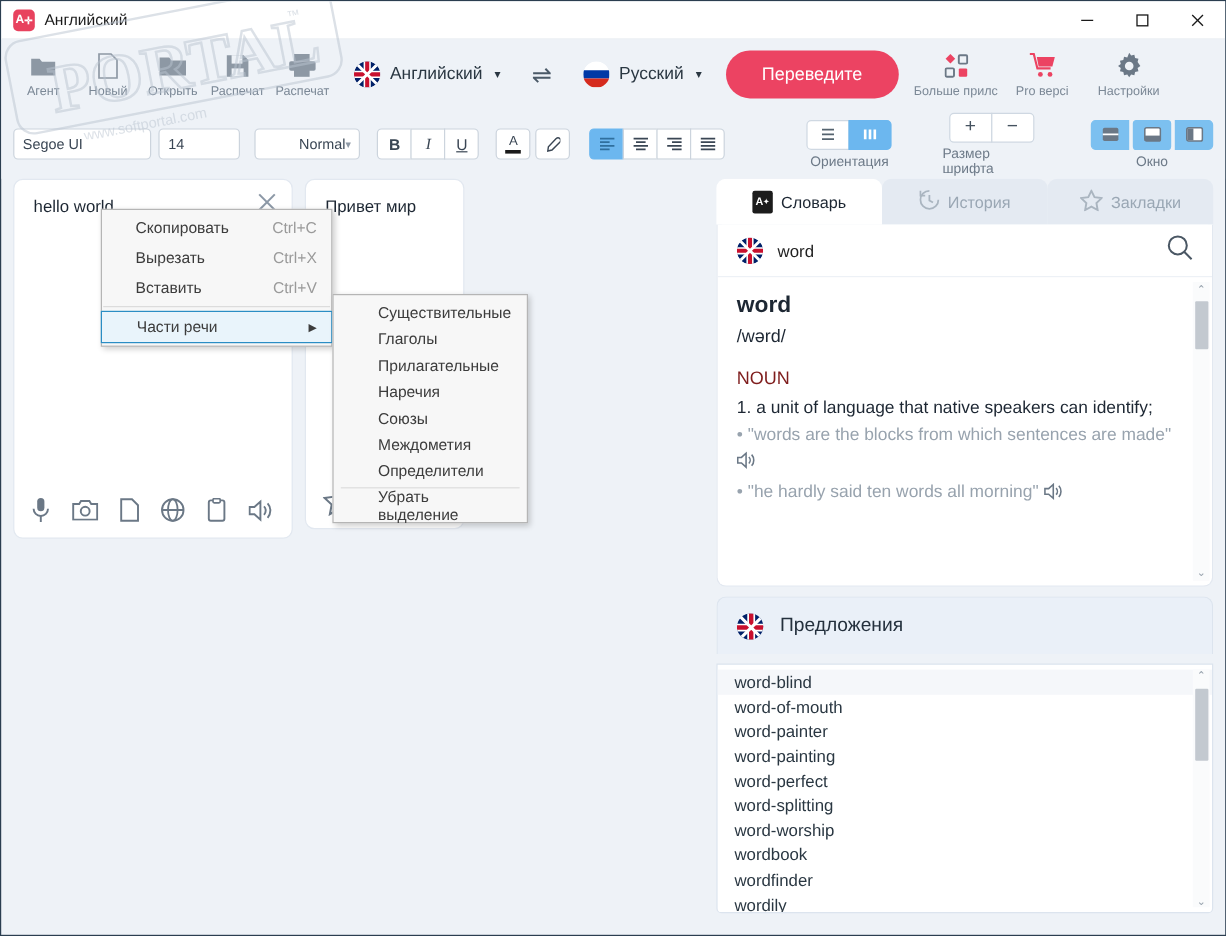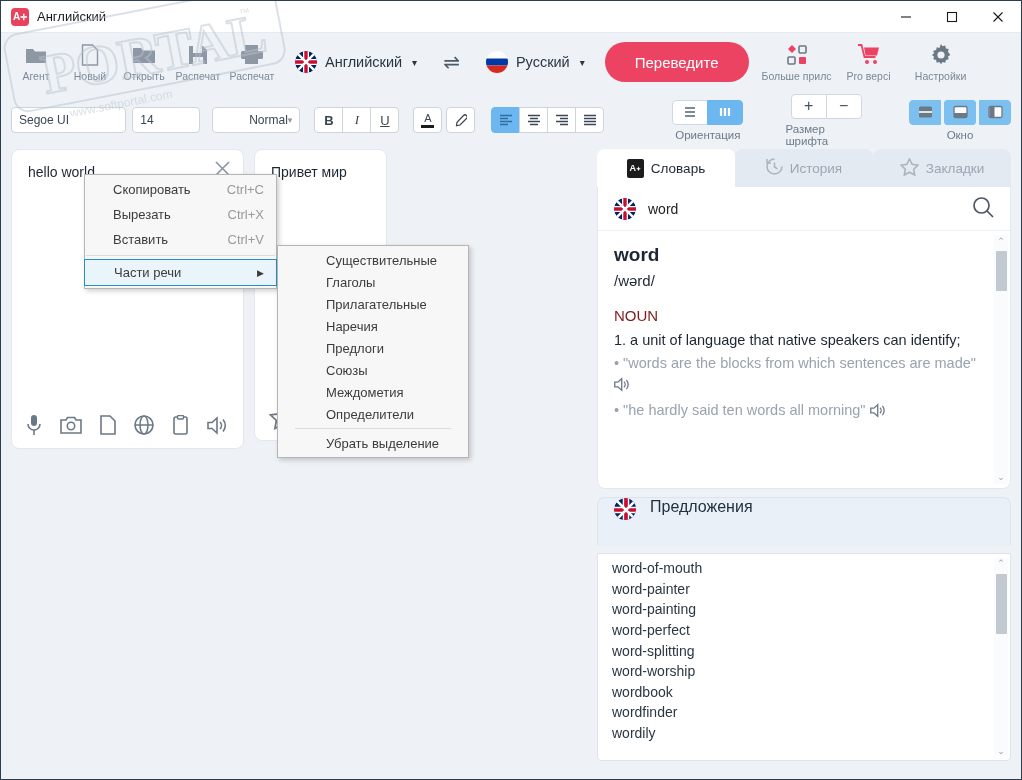--- a/index.html
+++ b/index.html
@@ -158,21 +158,21 @@
   }
   .hw { font-size: 19px; font-weight: bold; }
   .ph { font-size: 15px; color: #1d2733; margin-top: 1px; }
   .pos { color: #7f1d1d; font-size: 15px; margin-top: 14px; }
   .defn { margin-top: 3px; }
   .ex { color: #98a3ae; margin-top: 2px; }
   .spk-i { color: #6b7886; display: inline-block; vertical-align: -3px; }
 
   .sugg-head {
     background: #eaf0f8; border-radius: 8px 8px 0 0;
-    height: 48px; display: flex; gap: 14px;
+    height: 48px; display: flex; align-items: center; gap: 14px;
     padding: 0 16px; font-size: 16px; color: #24303d;
     border: 1px solid #dce4ee; border-bottom: none;
   }
   .sugg-list {
     background: #fff; border: 1px solid #dce4ee; border-radius: 0 0 4px 4px;
     flex: 1; overflow: hidden; position: relative; padding: 4px 0;
   }
   .sugg-item { font-size: 14px; color: #2a3742; padding: 2.3px 14px; }
   .sugg-item.hl { background: #f5f7fa; }
 
@@ -200,24 +200,24 @@
   }
   .ctxmenu .mi .acc { margin-left: auto; color: #9a9a9a; }
   .ctxmenu .sep { height: 1px; background: #dcdcdc; margin: 3px 1px; }
   .ctxmenu .mi.sel {
     background: #e9f4fb; border: 1px solid #2a8dc4; height: 27px;
     margin: 0 -1px; padding-left: 29px;
   }
   .ctxmenu .mi .arr { margin-left: auto; font-size: 9px; color: #3c3c3c; }
 
   .submenu {
-    position: absolute; left: 276px; top: 244px; width: 192px;
+    position: absolute; left: 276px; top: 244px; width: 163px;
     background: #f7f7f7; border: 1px solid #b5b5b5;
     box-shadow: 2px 2px 5px rgba(0,0,0,.2); z-index: 51;
-    padding: 3px 16px; font-size: 13px;
+    padding: 3px 5px; font-size: 13px;
   }
   .submenu .mi {
     height: 22px; display: flex; align-items: center;
     padding: 0 12px 0 32px; color: #3c3c3c;
   }
   .submenu .sep { height: 1px; background: #dcdcdc; margin: 3px 1px; }
 
   
   .wm {
     position: absolute; left: 0; top: 0; width: 300px; height: 115px;
@@ -651,20 +651,21 @@
           <svg width="24" height="24" viewBox="0 0 22 22">
               <circle cx="11" cy="11" r="11" fill="#012169"></circle>
               <path d="M0 11h22M11 0v22" stroke="#fff" stroke-width="6"></path>
               <path d="M0 11h22M11 0v22" stroke="#C8102E" stroke-width="3.4"></path>
               <path d="M0 0l22 22M22 0L0 22" stroke="#fff" stroke-width="2.4"></path>
             </svg>
         </span>
         <span>Предложения</span>
       </div>
       <div class="sugg-list">
+        <div class="sugg-item hl">word-blind</div>
         <div class="sugg-item">word-of-mouth</div>
         <div class="sugg-item">word-painter</div>
         <div class="sugg-item">word-painting</div>
         <div class="sugg-item">word-perfect</div>
         <div class="sugg-item">word-splitting</div>
         <div class="sugg-item">word-worship</div>
         <div class="sugg-item">wordbook</div>
         <div class="sugg-item">wordfinder</div>
         <div class="sugg-item">wordily</div>
         <div class="sbar">
@@ -694,21 +695,20 @@
       <span>Части речи</span>
       <span class="arr">▶</span>
     </div>
   </div>
 
   <div class="submenu">
     <div class="mi">Существительные</div>
     <div class="mi">Глаголы</div>
     <div class="mi">Прилагательные</div>
     <div class="mi">Наречия</div>
-    <div class="mi">Предлоги</div>
     <div class="mi">Союзы</div>
     <div class="mi">Междометия</div>
     <div class="mi">Определители</div>
     <div class="sep"></div>
     <div class="mi">Убрать выделение</div>
   </div>
 
   <svg class="wm" viewBox="0 0 300 115">
     <g transform="rotate(-11 150 57)">
       <rect x="8" y="8" width="275" height="78" rx="14" fill="none" stroke="#b9c3cf" stroke-width="2"></rect>

